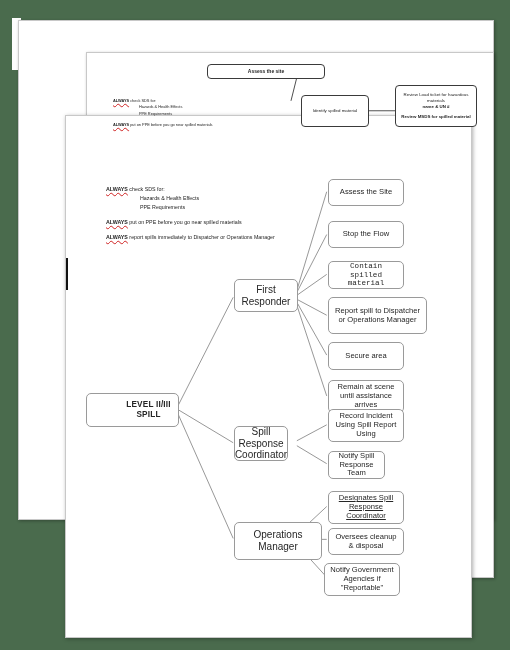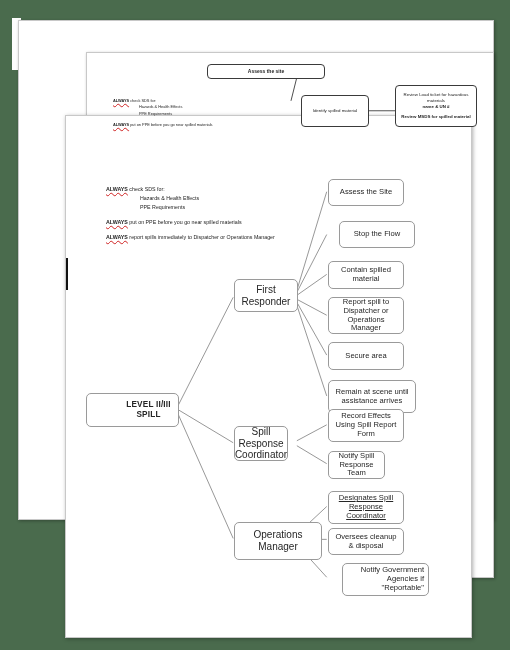--- a/index.html
+++ b/index.html
@@ -208,28 +208,28 @@
       <line x1="232" y1="430" x2="262" y2="463"></line>
     </svg>
 
     <div class="node root fp-root" style="left:20px; top:277px; width:93px; height:34px;padding-left:36px;">LEVEL II/III SPILL</div>
 
     <div class="node fp-role" style="left:168px; top:163px; width:64px; height:33px;">First Responder</div>
     <div class="node fp-role" style="left:168px; top:310px; width:54px; height:35px;">Spill Response Coordinator</div>
     <div class="node fp-role" style="left:168px; top:406px; width:88px; height:38px;">Operations Manager</div>
 
     <div class="node fp-node" style="left:262px; top:63px; width:76px; height:27px;">Assess the Site</div>
-    <div class="node fp-node" style="left:262px; top:105px; width:76px; height:27px;margin-left:11px;">Stop the Flow</div>
-    <div class="node fp-node" style="left:262px; top:145px; width:76px; height:28px;">Contain spilled material</div>
-    <div class="node fp-node" style="left:262px; top:181px; width:76px; height:37px;">Report spill to Dispatcher or Operations Manager</div>
+    <div class="node fp-node" style="left:262px; top:105px; width:76px; height:27px;">Stop the Flow</div>
+    <div class="node fp-node" style="left:262px; top:145px; width:76px; height:28px;font-family:Liberation Mono, monospace;">Contain spilled material</div>
+    <div class="node fp-node" style="left:262px; top:181px; width:99px; height:37px;">Report spill to Dispatcher or Operations Manager</div>
     <div class="node fp-node" style="left:262px; top:226px; width:76px; height:28px;">Secure area</div>
-    <div class="node fp-node" style="left:262px; top:264px; width:88px; height:33px;">Remain at scene until assistance arrives</div>
-
-    <div class="node fp-node" style="left:262px; top:293px; width:76px; height:33px;">Record Effects Using Spill Report Form</div>
+    <div class="node fp-node" style="left:262px; top:264px; width:76px; height:33px;">Remain at scene until assistance arrives</div>
+
+    <div class="node fp-node" style="left:262px; top:293px; width:76px; height:33px;">Record Incident Using Spill Report Using</div>
     <div class="node fp-node" style="left:262px; top:335px; width:57px; height:28px;">Notify Spill Response Team</div>
 
     <div class="node fp-node" style="left:262px; top:375px; width:76px; height:33px;text-decoration:underline;">Designates Spill Response Coordinator</div>
     <div class="node fp-node" style="left:262px; top:412px; width:76px; height:27px;">Oversees cleanup &amp; disposal</div>
-    <div class="node fp-node" style="left:276px; top:447px; width:87px; height:33px;text-align:right;">Notify Government Agencies if "Reportable"</div>
+    <div class="node fp-node" style="left:258px; top:447px; width:76px; height:33px;">Notify Government Agencies if "Reportable"</div>
   </div>
 
   <div class="edge-tick"></div>
 </div>
 
 </body></html>

